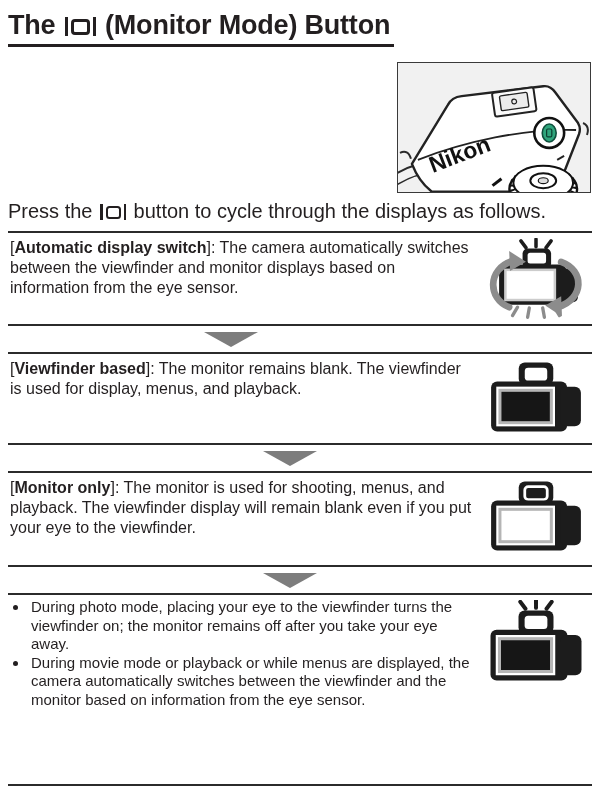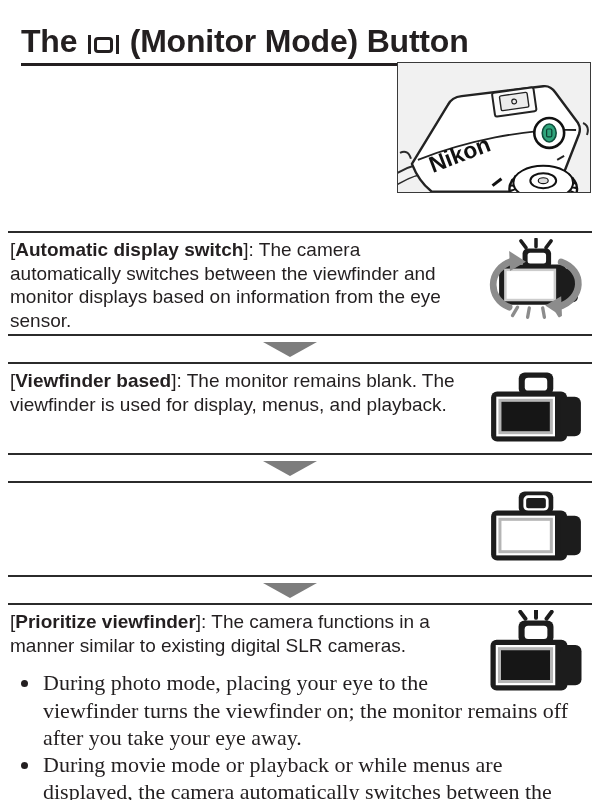--- a/index.html
+++ b/index.html
@@ -5,22 +5,22 @@
   html,body{margin:0;padding:0;}
   body{
     width:600px;height:800px;background:#ffffff;
     font-family:"Liberation Sans","DejaVu Sans",sans-serif;
     color:#231f20;-webkit-font-smoothing:antialiased;
   }
   .page{position:relative;width:600px;height:800px;overflow:hidden;background:#fff;}
 
   
   h1.title{
-    position:absolute;left:8px;top:10px;margin:13px;
-    font-size:32px;font-weight:bold;letter-spacing:-0.2px;
+    position:absolute;left:8px;top:10px;margin:0;
+    font-size:27px;font-weight:bold;letter-spacing:-0.2px;
     border-bottom:3px solid #231f20;padding-bottom:3px;padding-right:4px;
     display:inline-block;white-space:nowrap;
   }
 
   
   .mm-icon{display:inline-flex;align-items:center;vertical-align:-2px;margin:0 2px;}
   .mm-icon .bar{display:inline-block;background:currentColor;}
   .mm-icon .box{display:inline-block;border-style:solid;border-color:currentColor;background:transparent;}
   .mm-lg .bar{width:3px;height:19px;}
   .mm-lg .box{width:13px;height:10px;border-width:3px;border-radius:4px;margin:0 3px;}
@@ -42,23 +42,23 @@
 
   
   .sections{position:absolute;left:8px;top:231px;width:584px;}
   .mode-section{
     border-top:2px solid #2b2b2b;border-bottom:2px solid #2b2b2b;
     padding:3px 0 2px 2px;overflow:visible;
   }
   .s1{min-height:86px;} .s2{min-height:84px;} .s3{min-height:87px;} .s4{min-height:184px;}
   .sec-icon{float:right;width:112px;margin:2px 0 2px 6px;text-align:center;}
   .sec-icon svg{display:block;margin:0 auto;}
-  .sec-text{margin:0;font-size:19px;line-height:1.24;padding-top:2px;}
+  .sec-text{margin:0;font-size:16px;line-height:1.24;padding-top:2px;}
   .sec-text b{font-weight:bold;}
-  .sec-bullets{margin:12px;padding-left:19px;font-size:22px;line-height:1.24;font-family:Liberation Serif, serif;}
+  .sec-bullets{margin:0;padding-left:19px;font-size:15px;line-height:1.24;}
   .sec-bullets li{margin:0;padding-left:2px;}
 
   .arrow-gap{height:26px;display:flex;align-items:center;justify-content:center;}
   .triangle{
     width:0;height:0;margin-right:20px;
     border-left:27px solid transparent;border-right:27px solid transparent;
     border-top:15px solid #7d7d7d;
   }
 </style>
 </head>
@@ -105,20 +105,27 @@
         <ellipse cx="146" cy="124" rx="31" ry="18" fill="none" stroke="#111" stroke-width="6" stroke-dasharray="2 2.6"></ellipse>
         <ellipse cx="146" cy="120" rx="30" ry="17" fill="#ffffff" stroke="#111" stroke-width="2"></ellipse>
         <ellipse cx="146" cy="118" rx="13" ry="7.5" fill="#ffffff" stroke="#111" stroke-width="2"></ellipse>
         <ellipse cx="146" cy="118" rx="5" ry="3" fill="#dcdcdc" stroke="#111" stroke-width="1.2"></ellipse>
       </g>
       <path d="M 186 60 q 7 3 4 12" fill="none" stroke="#2a2a2a" stroke-width="2"></path>
       <path d="M 104 116 l -9 7" stroke="#111" stroke-width="3" fill="none"></path>
     </svg>
   </div>
 
+  <p class="cycle-line"><span>Press the</span>
+    <span class="mm-icon mm-sm">
+        <span class="bar"></span>
+        <span class="box"></span>
+        <span class="bar"></span>
+      </span>
+    <span>button to cycle through the displays as follows.</span></p>
 
   <div class="sections">
 
     <section class="mode-section s1">
       <div class="sec-icon">
         <svg width="104" height="88" viewBox="0 0 124 104">
 
           <path d="M50 11 L44 3 M62 10 L62 1 M74 11 L80 3" stroke="#1c1c1c" stroke-width="4.2" stroke-linecap="round" fill="none"></path>
 
           <rect x="46" y="12" width="34" height="24" rx="6" fill="#1c1c1c"></rect>
@@ -171,41 +178,41 @@
         <svg width="100" height="76" viewBox="0 0 112 88">
           <rect x="36" y="4" width="40" height="26" rx="7" fill="#1c1c1c"></rect>
           <rect x="43" y="10" width="26" height="15" rx="4" fill="none" stroke="#ffffff" stroke-width="3.2"></rect>
           <rect x="4" y="26" width="88" height="58" rx="7" fill="#1c1c1c"></rect>
           <rect x="84" y="32" width="24" height="46" rx="7" fill="#1c1c1c"></rect>
           <rect x="10" y="32" width="68" height="46" fill="#ffffff"></rect>
           <rect x="12.5" y="34.5" width="63" height="41" fill="#b5b5b5"></rect>
           <rect x="16" y="38" width="56" height="34" fill="#ffffff"></rect>
         </svg>
       </div>
+      <p class="sec-text"><span>[</span><b>Monitor only</b><span>]:</span>
+        <span>The monitor is used for shooting, menus, and playback. The viewfinder display will remain blank even if you put your eye to the viewfinder.</span></p>
     </section>
 
     <div class="arrow-gap">
         <div class="triangle"></div>
       </div>
 
     <section class="mode-section s4">
       <div class="sec-icon">
         <svg width="100" height="84" viewBox="0 0 112 96">
           <path d="M44 10 L38 2 M56 9 L56 0 M68 10 L74 2" stroke="#1c1c1c" stroke-width="4.5" stroke-linecap="round" fill="none"></path>
           <rect x="36" y="12" width="40" height="26" rx="7" fill="#1c1c1c"></rect>
           <rect x="43" y="18" width="26" height="15" rx="4" fill="#ffffff"></rect>
           <rect x="4" y="34" width="88" height="58" rx="7" fill="#1c1c1c"></rect>
           <rect x="84" y="40" width="24" height="46" rx="7" fill="#1c1c1c"></rect>
           <rect x="10" y="40" width="68" height="46" fill="#ffffff"></rect>
           <rect x="12.5" y="42.5" width="63" height="41" fill="#b5b5b5"></rect>
           <rect x="16" y="46" width="56" height="34" fill="#161616"></rect>
         </svg>
       </div>
-      <p class="sec-text"><span>[</span><b>Prioritize viewfinder</b><span>]:</span>
-        <span>The camera functions in a manner similar to existing digital SLR cameras.</span></p>
       <ul class="sec-bullets">
         <li>During photo mode, placing your eye to the viewfinder turns the viewfinder on; the monitor remains off after you take your eye away.</li>
         <li>During movie mode or playback or while menus are displayed, the camera automatically switches between the viewfinder and the monitor based on information from the eye sensor.</li>
       </ul>
     </section>
 
   </div>
 </div>
 
 </body></html>

